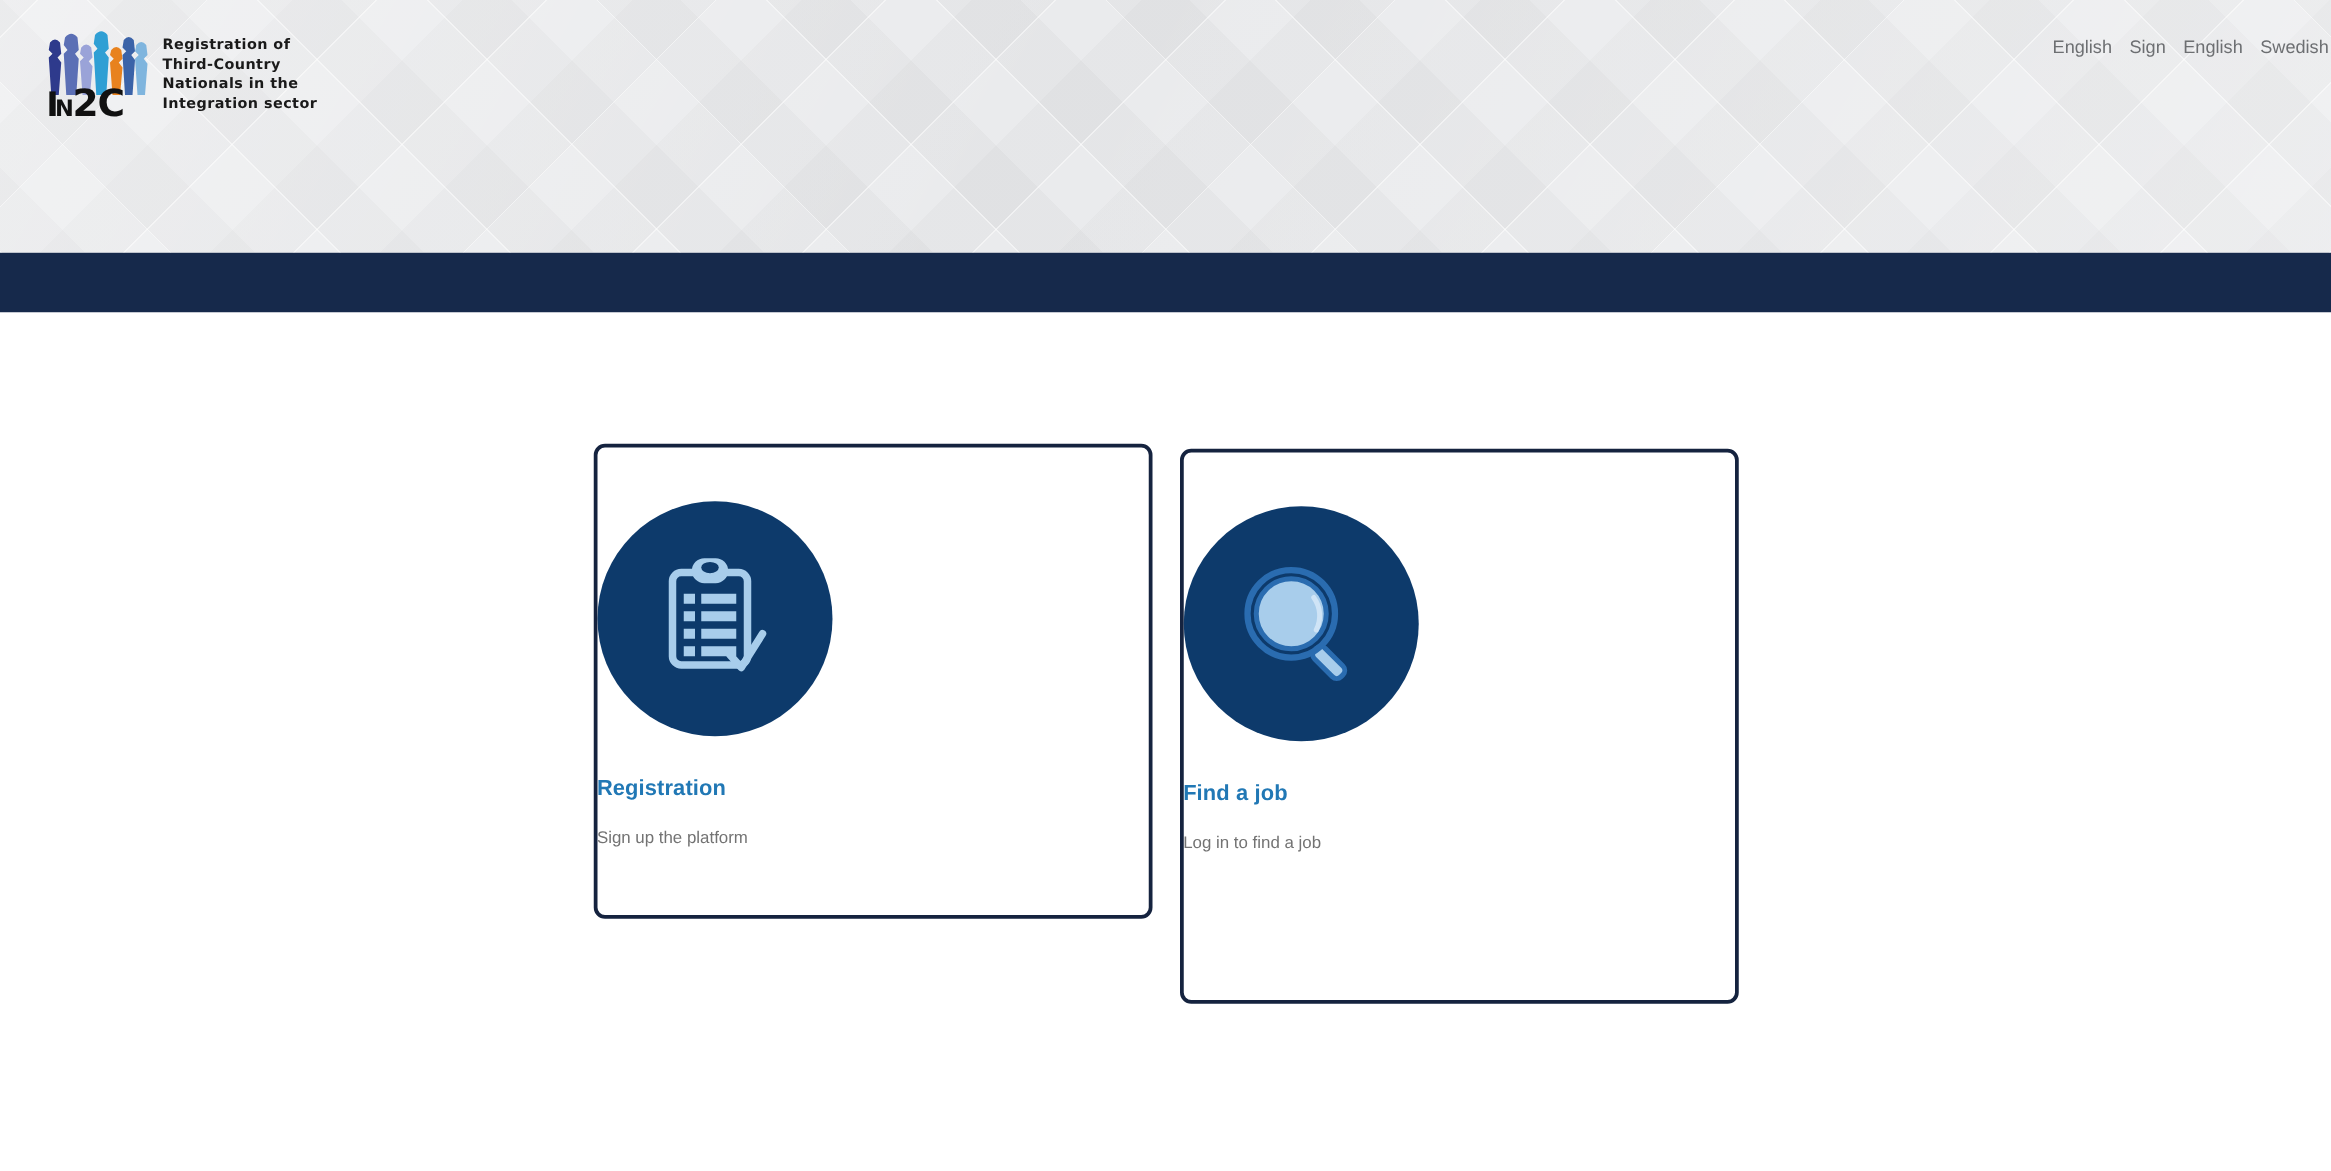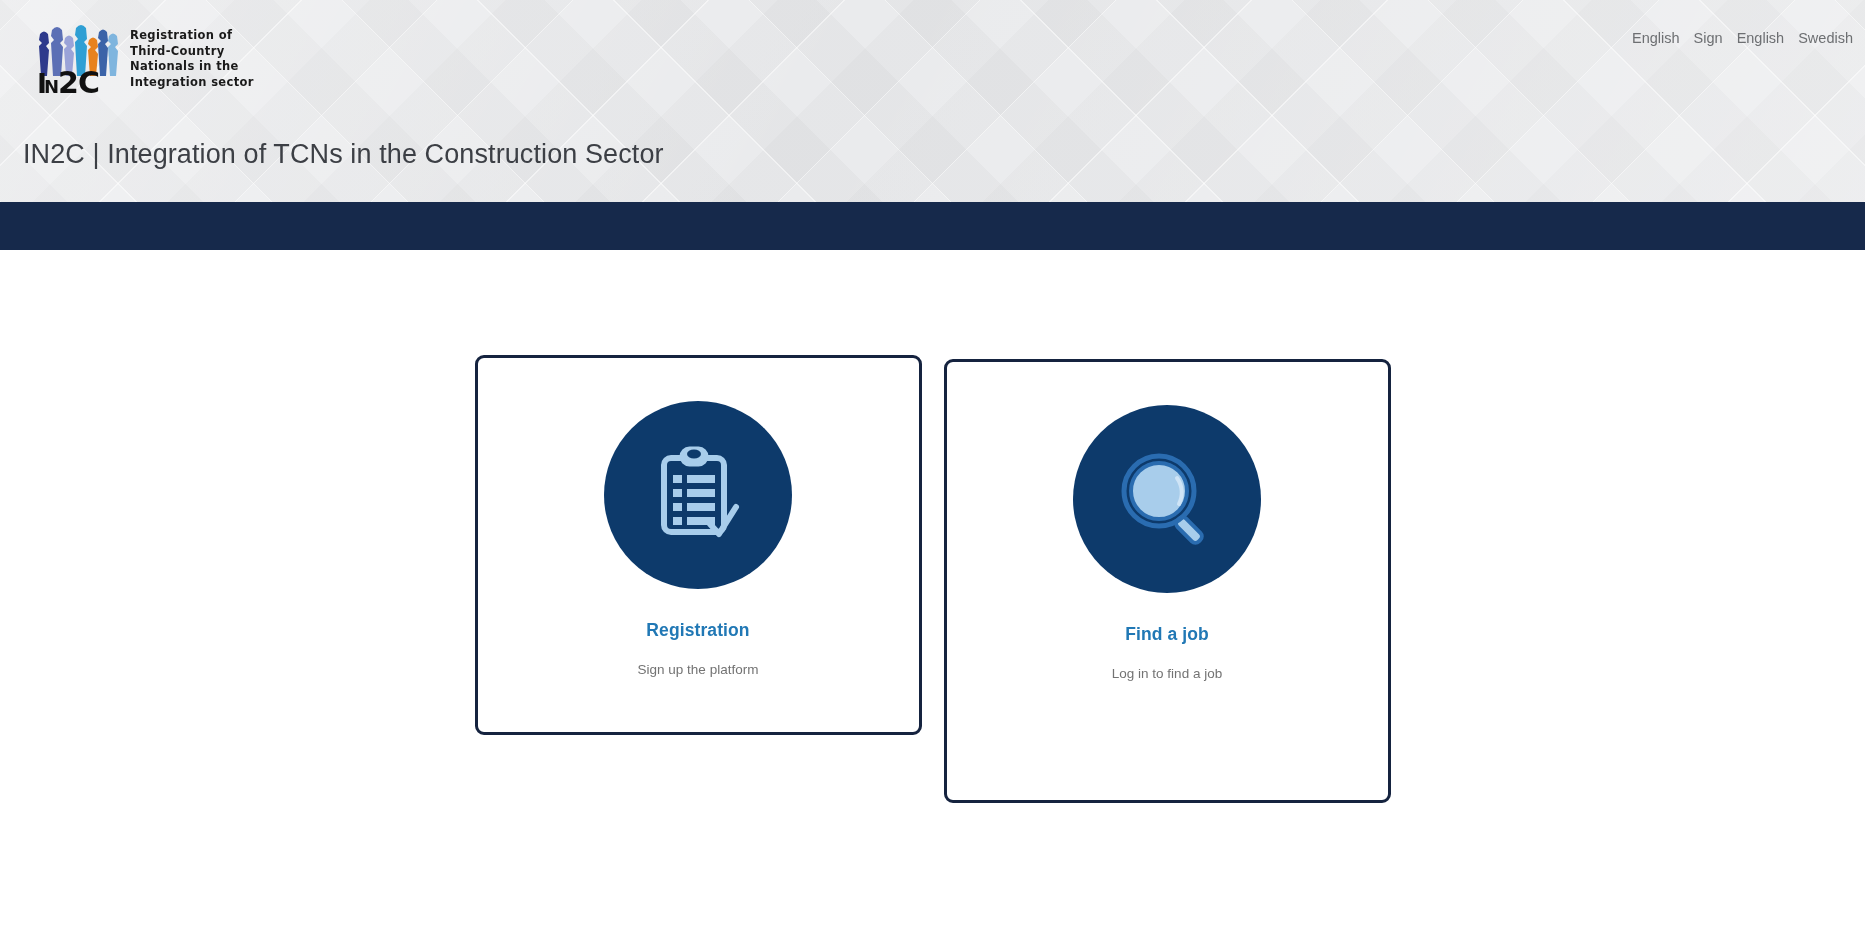--- a/index.html
+++ b/index.html
@@ -71,21 +71,21 @@
     gap:14px;
     z-index:3;
   }
   .lang-link{
     font-size:14.5px;
     color:#6d6f72;
     text-decoration:none;
     cursor:pointer;
     white-space:nowrap;
   }
-  .lang-link:last-child{ padding-right:12px; }
+  .lang-link:last-child{ padding-right:2px; }
 
   
   .page-title{
     position:absolute;
     left:23px; top:139px;
     font-size:27px;
     font-weight:400;
     color:#3c3f45;
     letter-spacing:0.1px;
     white-space:nowrap;
@@ -117,21 +117,20 @@
   }
 
   .tile-card{
     width:447px;
     height:380px;
     border:3px solid #15233f;
     border-radius:9px;
     background:#ffffff;
     display:flex;
     flex-direction:column;
-    align-items:center;
     cursor:pointer;
     text-decoration:none;
   }
   .tile-card.tall{ height:444px; margin-top:4px; }
 
   .tile-icon-wrap{
     margin-top:43px;
     width:188px; height:188px;
     border-radius:50%;
     background:#103a6b;
@@ -194,21 +193,20 @@
     </div>
   </a>
 
   <nav class="lang-bar">
     <a class="lang-link">English</a>
     <a class="lang-link">Sign</a>
     <a class="lang-link">English</a>
     <a class="lang-link">Swedish</a>
   </nav>
 
-  <h1 class="page-title">IN2C | Integration of TCNs in the Construction Sector</h1>
 </header>
 
 <nav class="navbar"></nav>
 
 <main class="main-content">
   <div class="card-row">
 
     <a class="tile-card">
       <div class="tile-icon-wrap">
         <svg width="108" height="108" viewBox="0 0 108 108">

